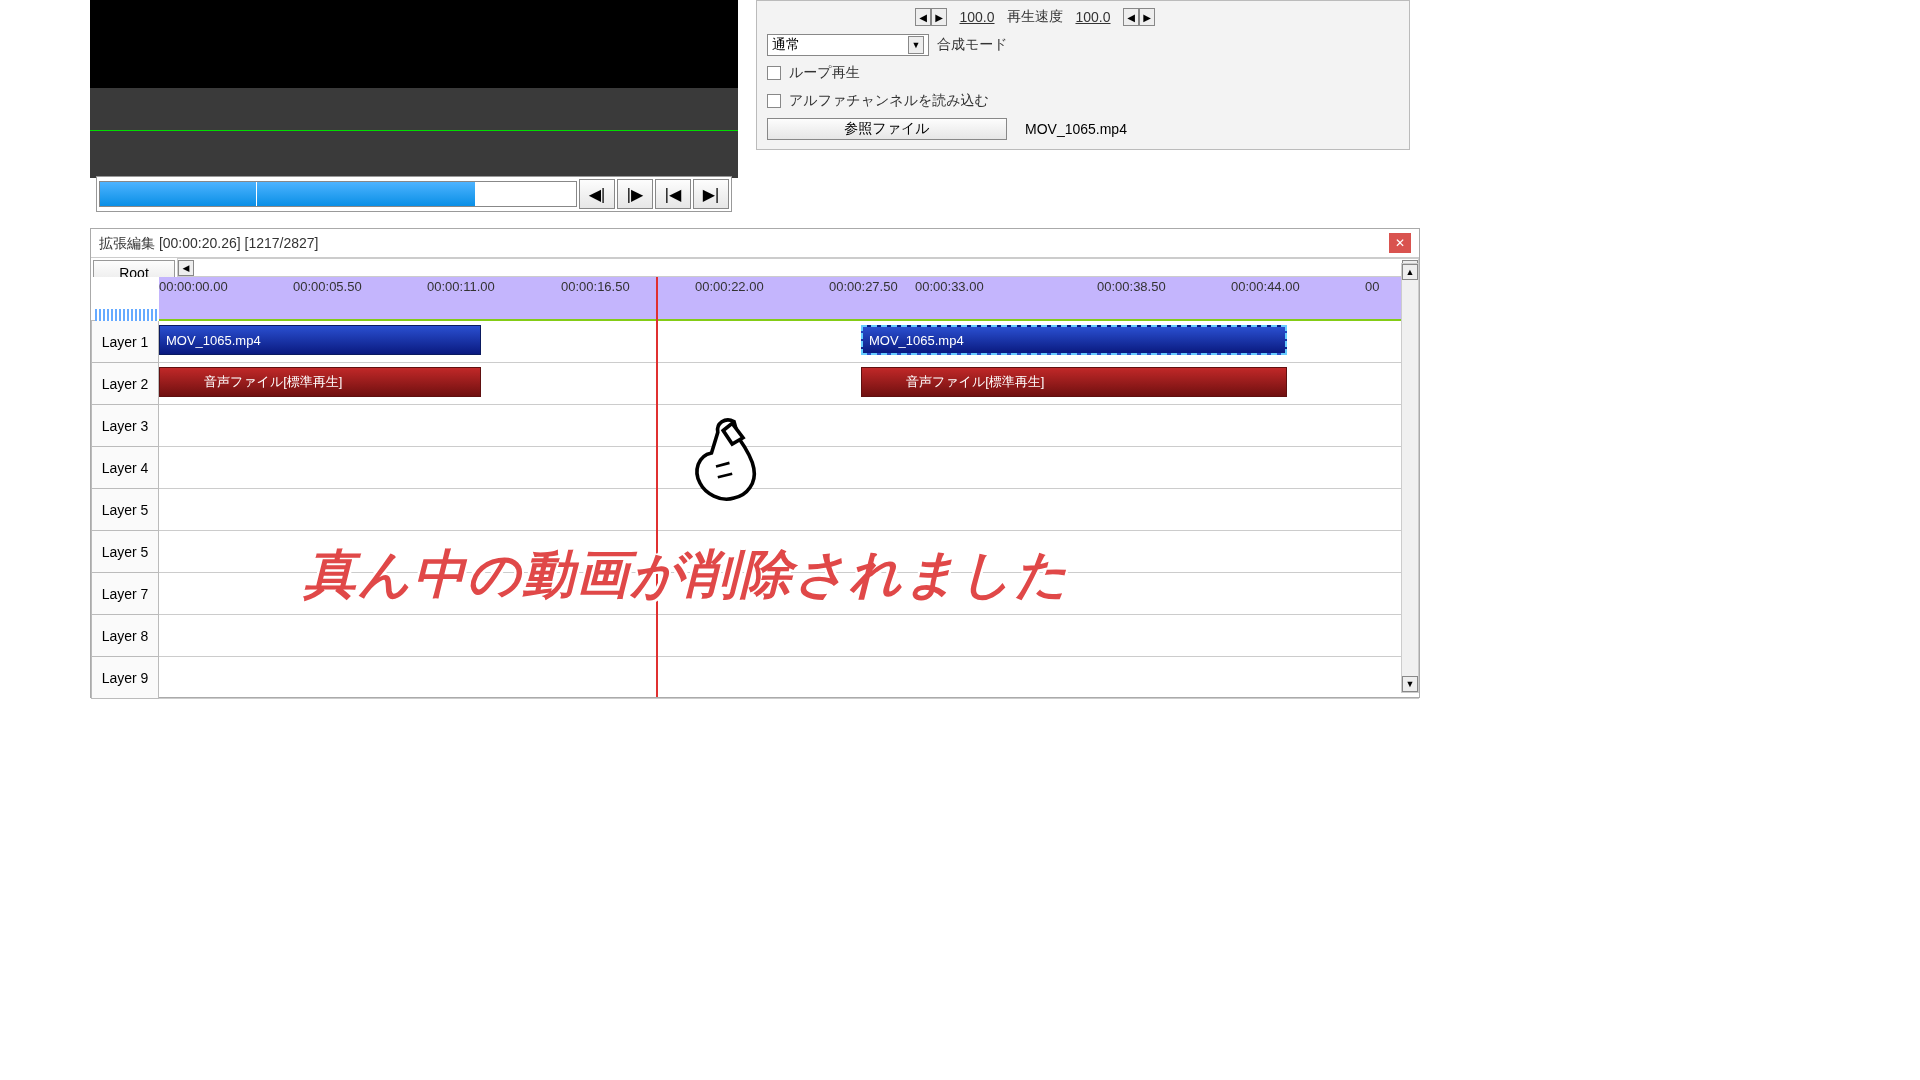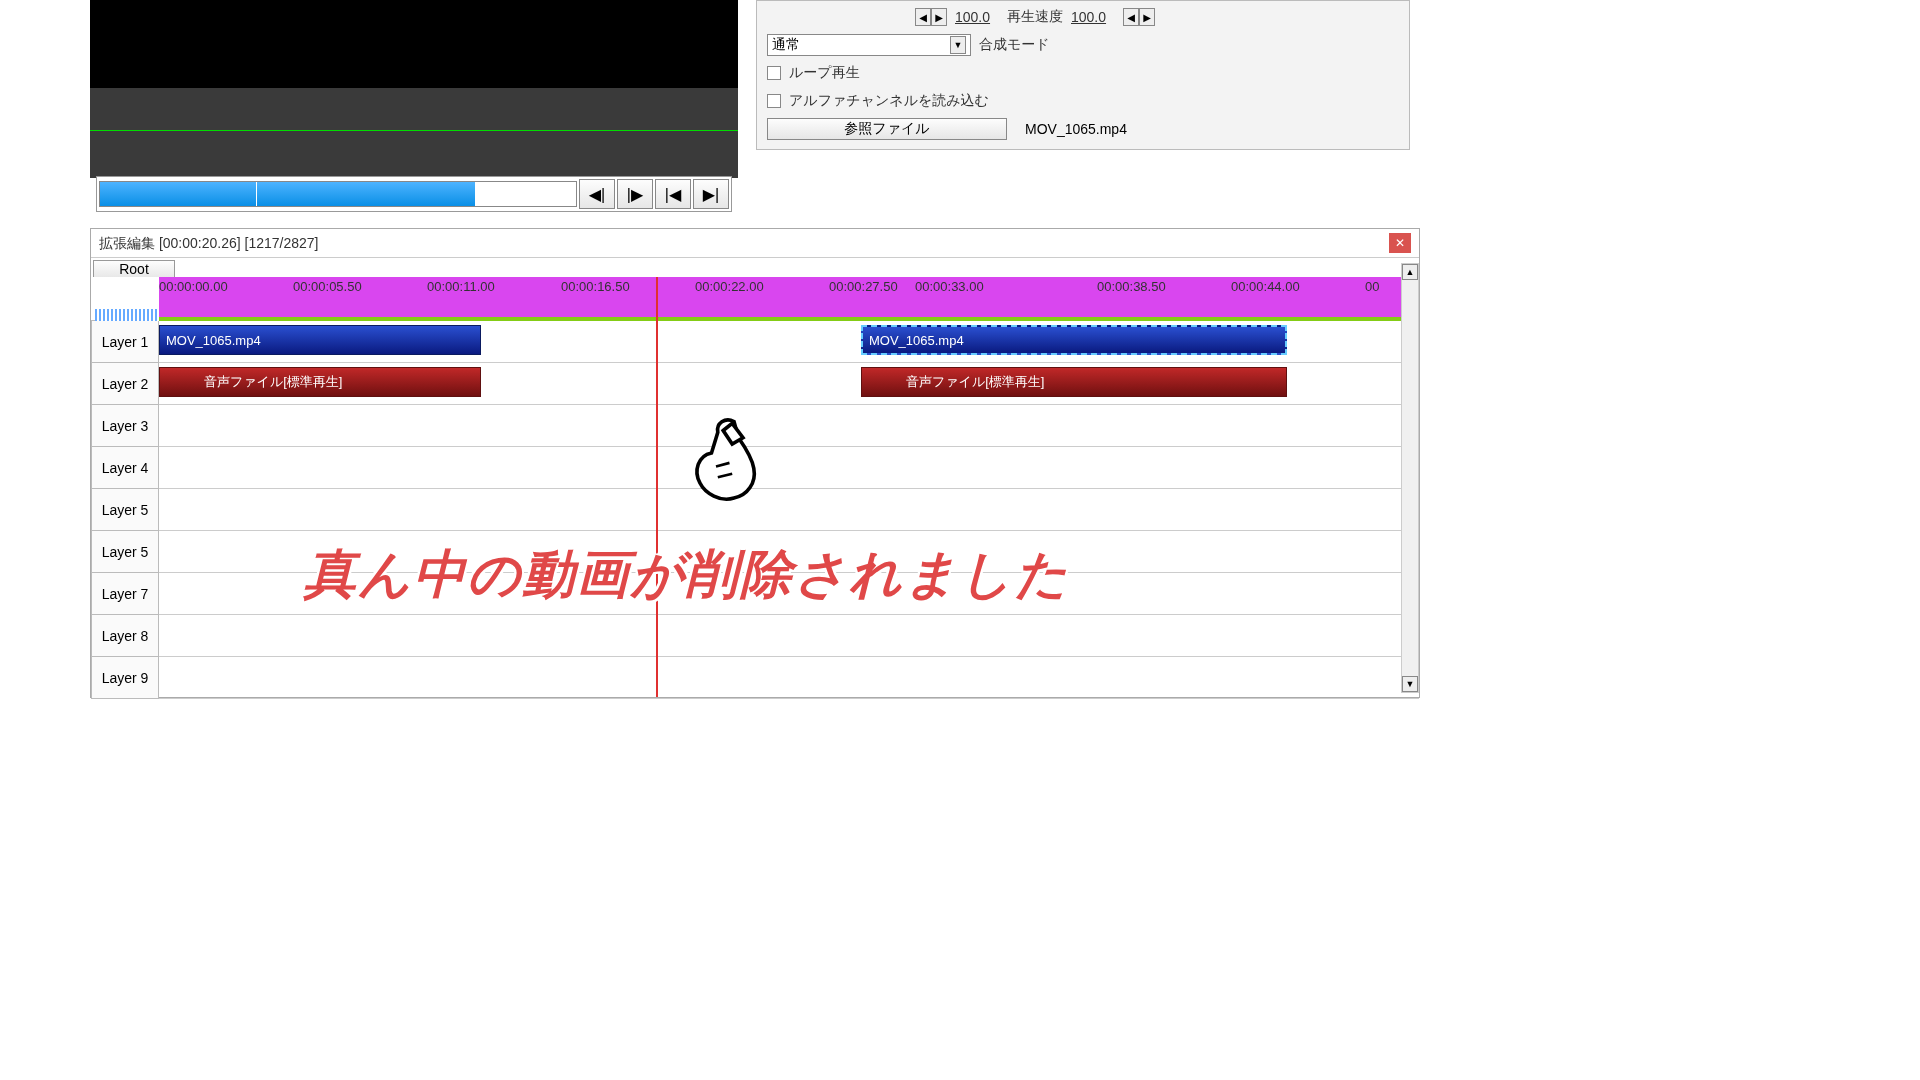--- a/index.html
+++ b/index.html
@@ -16,44 +16,44 @@
 .seek-seg { height: 100%; background: linear-gradient(#4db3ff,#0a8fe6); border-right: 1px solid #fff; }
 .seg1 { width: 33%; }
 .seg2 { width: 46%; }
 .tbtn { width: 36px; height: 30px; background: linear-gradient(#fdfdfd,#e6e6e6); border: 1px solid #888; display: flex; align-items: center; justify-content: center; font-size: 16px; cursor: pointer; }
 
 
 .props { position: absolute; left: 756px; top: 0; width: 654px; height: 150px; background: #f3f3f3; border: 1px solid #bbb; padding: 4px 10px; font-size: 14px; }
 .props-row { display: flex; align-items: center; gap: 8px; margin-bottom: 4px; height: 24px; }
 .stepbtns { display: flex; }
 .stepbtn { width: 16px; height: 18px; border: 1px solid #888; background: #eee; font-size: 10px; display: flex; align-items: center; justify-content: center; cursor: pointer; }
-.val { text-decoration: underline; color: #333; width: 44px; }
+.val { text-decoration: underline; color: #333; width: 44px; text-align: center; }
 .label { color: #333; }
-.combo { width: 204px; height: 22px; border: 1px solid #888; background: #fff; padding: 0 4px; display: flex; align-items: center; justify-content: space-between; cursor: pointer; }
+.combo { width: 162px; height: 22px; border: 1px solid #888; background: #fff; padding: 0 4px; display: flex; align-items: center; justify-content: space-between; cursor: pointer; }
 .combo-arrow { width: 16px; height: 18px; border: 1px solid #888; background: #eee; display: flex; align-items: center; justify-content: center; font-size: 9px; }
 .chk { width: 14px; height: 14px; border: 1px solid #888; background: #fff; cursor: pointer; }
 .refbtn { width: 240px; height: 22px; border: 1px solid #888; background: linear-gradient(#fdfdfd,#e6e6e6); display: flex; align-items: center; justify-content: center; cursor: pointer; }
 .refval { margin-left: 10px; }
 
 
 .timeline { position: absolute; left: 90px; top: 228px; width: 1330px; height: 470px; background: #fff; border: 1px solid #aaa; font-size: 14px; }
 .tl-title { padding: 4px 8px; color: #333; display: flex; justify-content: space-between; align-items: flex-end; }
 .closebtn { width: 22px; height: 20px; background: #d9534f; color: #fff; display: flex; align-items: center; justify-content: center; font-size: 12px; cursor: pointer; }
-.tl-head { display: flex; height: 20px; border-top: 1px solid #ccc; flex-direction: column; }
+.tl-head { display: flex; height: 20px; border-top: 1px solid #ccc; }
 .root-btn { width: 82px; border: 1px solid #999; background: linear-gradient(#fdfdfd,#e8e8e8); display: flex; align-items: center; justify-content: center; cursor: pointer; margin: 2px; height: 26px; }
 .tl-scroll-h { flex: 1; display: flex; align-items: center; border: 1px solid #ccc; }
 .sc-arrow { width: 16px; height: 16px; border: 1px solid #888; background: #eee; font-size: 9px; display: flex; align-items: center; justify-content: center; cursor: pointer; }
 
 .tl-body { display: flex; }
 .layer-col { width: 68px; }
 .layer-cell { height: 42px; border: 1px solid #bbb; border-top: none; display: flex; align-items: center; justify-content: center; background: #fafafa; }
 .ruler-cell { height: 44px; border-bottom: 1px solid #bbb; position: relative; background: #fff; }
 
 .tracks { flex: 1; position: relative; }
-.ruler { height: 44px; border-bottom: 4px solid #84cc16; position: relative; background: #d946ef; }
+.ruler { height: 44px; border-bottom: 2px solid #84cc16; position: relative; background: #c4b5fd; }
 .ruler-label { position: absolute; top: 2px; font-size: 13px; color: #333; }
 
 .track { height: 42px; border-bottom: 1px solid #ccc; position: relative; }
 .clip { position: absolute; top: 4px; height: 30px; display: flex; align-items: center; padding: 0 6px; color: #fff; font-size: 13px; cursor: pointer; overflow: hidden; white-space: nowrap; }
 .clip.video { background: linear-gradient(#2a4fd0,#0a1a80); border: 1px solid #0a1a60; }
 .clip.video.sel { border: 2px dashed #6cf; }
 .clip.audio { background: linear-gradient(#c02828,#701010); border: 1px solid #601010; padding-left: 44px; }
 
 .playhead { position: absolute; top: 0; width: 2px; height: 420px; background: #e03030; left: 497px; }
 

